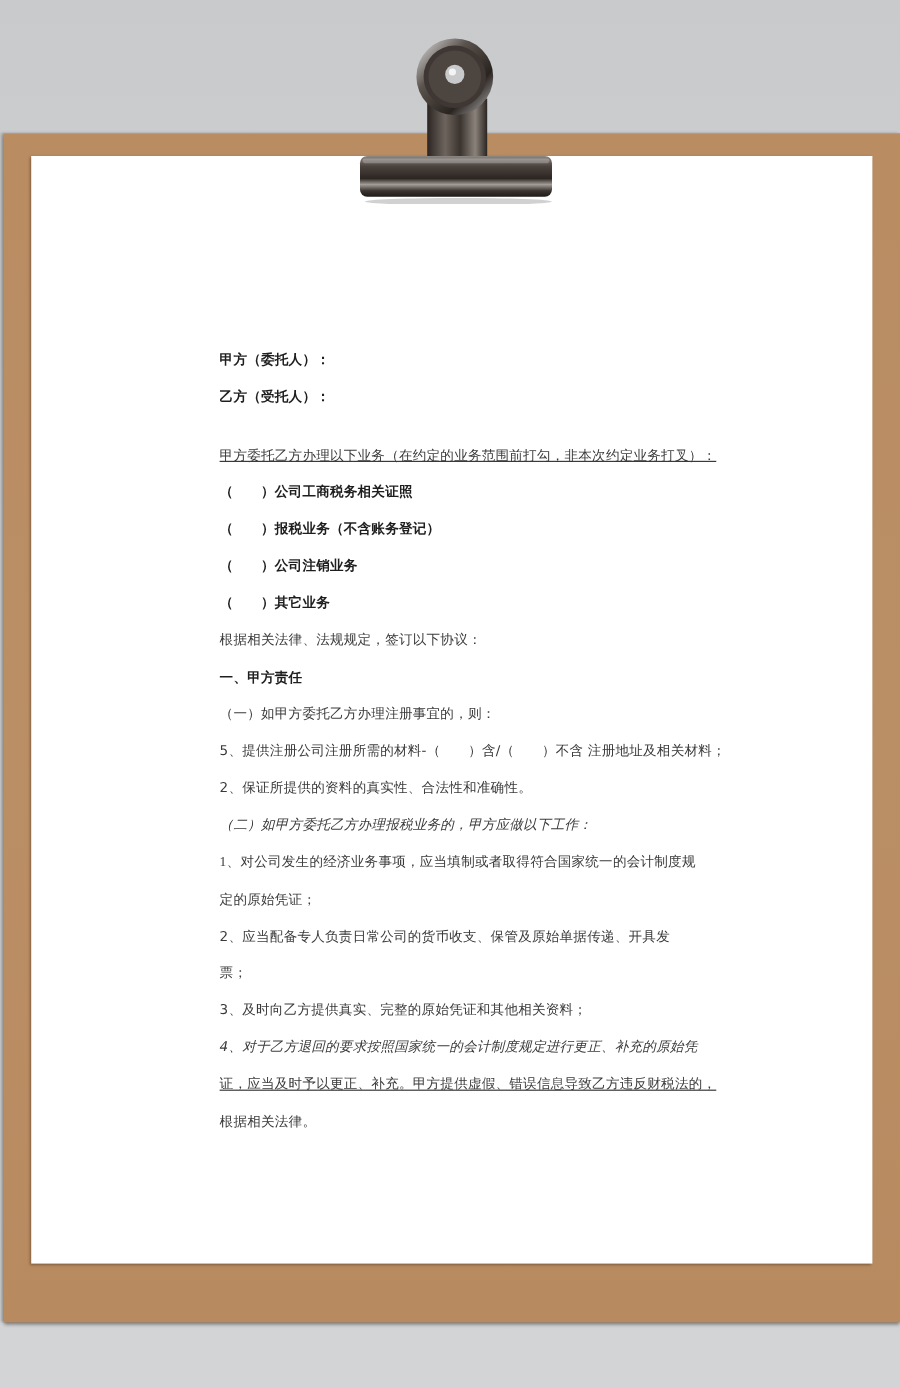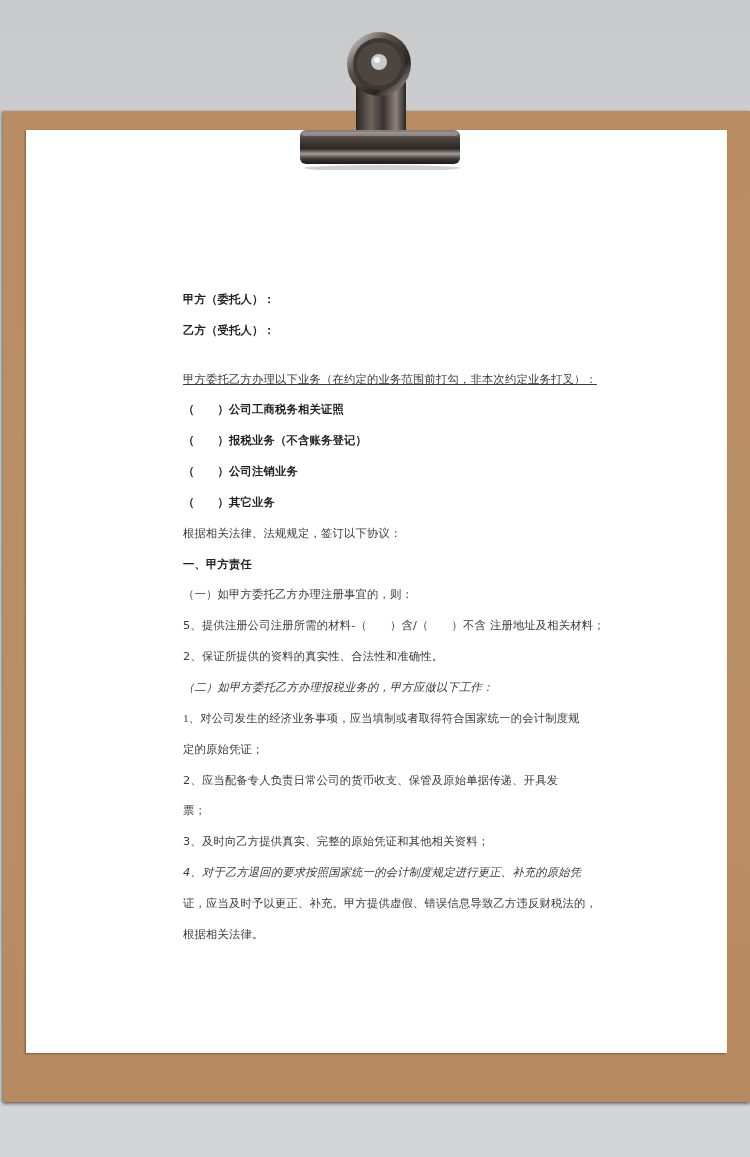--- a/index.html
+++ b/index.html
@@ -120,15 +120,15 @@
   <div class="line normal" style="top:330px;">5、提供注册公司注册所需的材料-（　　）含/（　　）不含  注册地址及相关材料；</div>
   <div class="line normal" style="top:361px;">2、保证所提供的资料的真实性、合法性和准确性。</div>
 
   <div class="line normal" style="top:392px;font-style:italic;">（二）如甲方委托乙方办理报税业务的，甲方应做以下工作：</div>
   <div class="line normal" style="top:423px;font-family:Liberation Serif, serif;">1、对公司发生的经济业务事项，应当填制或者取得符合国家统一的会计制度规</div>
   <div class="line normal" style="top:454px;text-align:right;">定的原始凭证；</div>
   <div class="line normal" style="top:485px;">2、应当配备专人负责日常公司的货币收支、保管及原始单据传递、开具发</div>
   <div class="line normal" style="top:515px;">票；</div>
   <div class="line normal" style="top:546px;">3、及时向乙方提供真实、完整的原始凭证和其他相关资料；</div>
   <div class="line normal" style="top:577px;font-style:italic;">4、对于乙方退回的要求按照国家统一的会计制度规定进行更正、补充的原始凭</div>
-  <div class="line normal" style="top:608px;">证，应当及时予以更正、补充。甲方提供虚假、错误信息导致乙方违反财税法的，</div>
+  <div class="line normal" style="top:608px;text-decoration:underline;">证，应当及时予以更正、补充。甲方提供虚假、错误信息导致乙方违反财税法的，</div>
   <div class="line normal" style="top:639px;">根据相关法律。</div>
 </div>
 
 </body></html>

